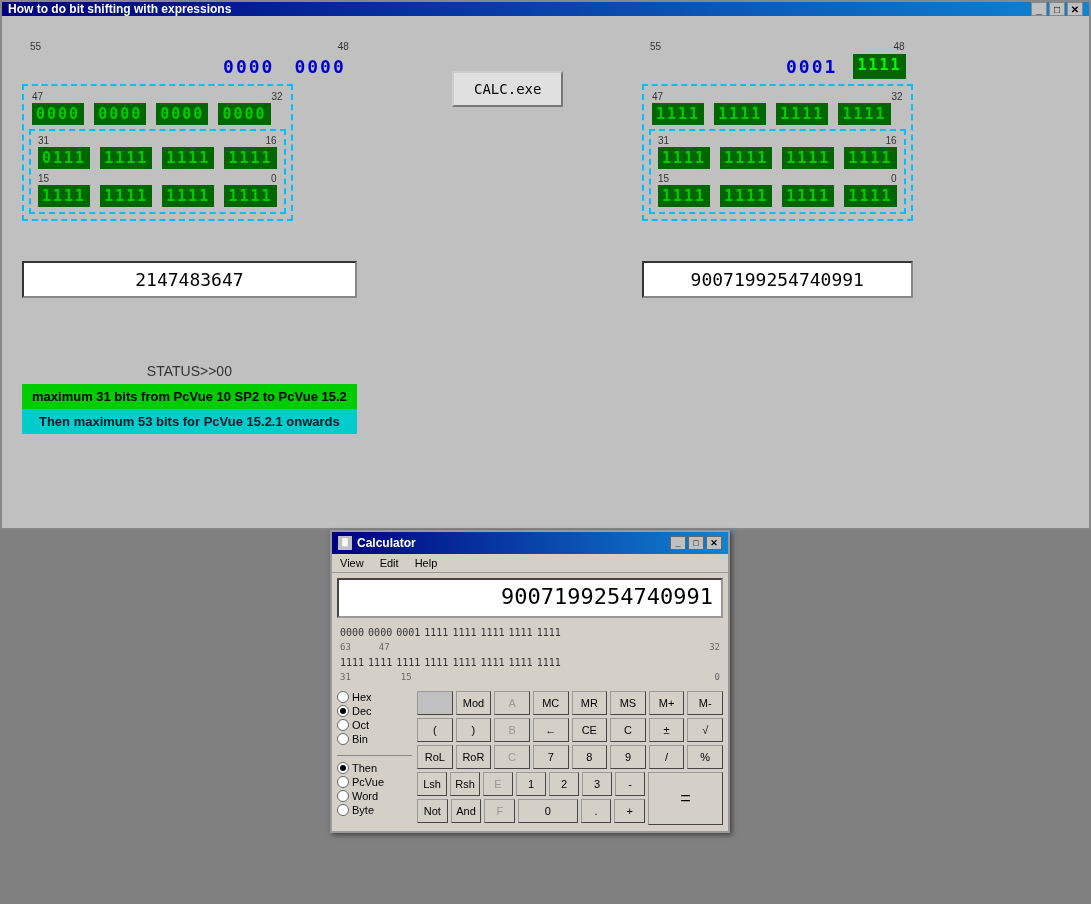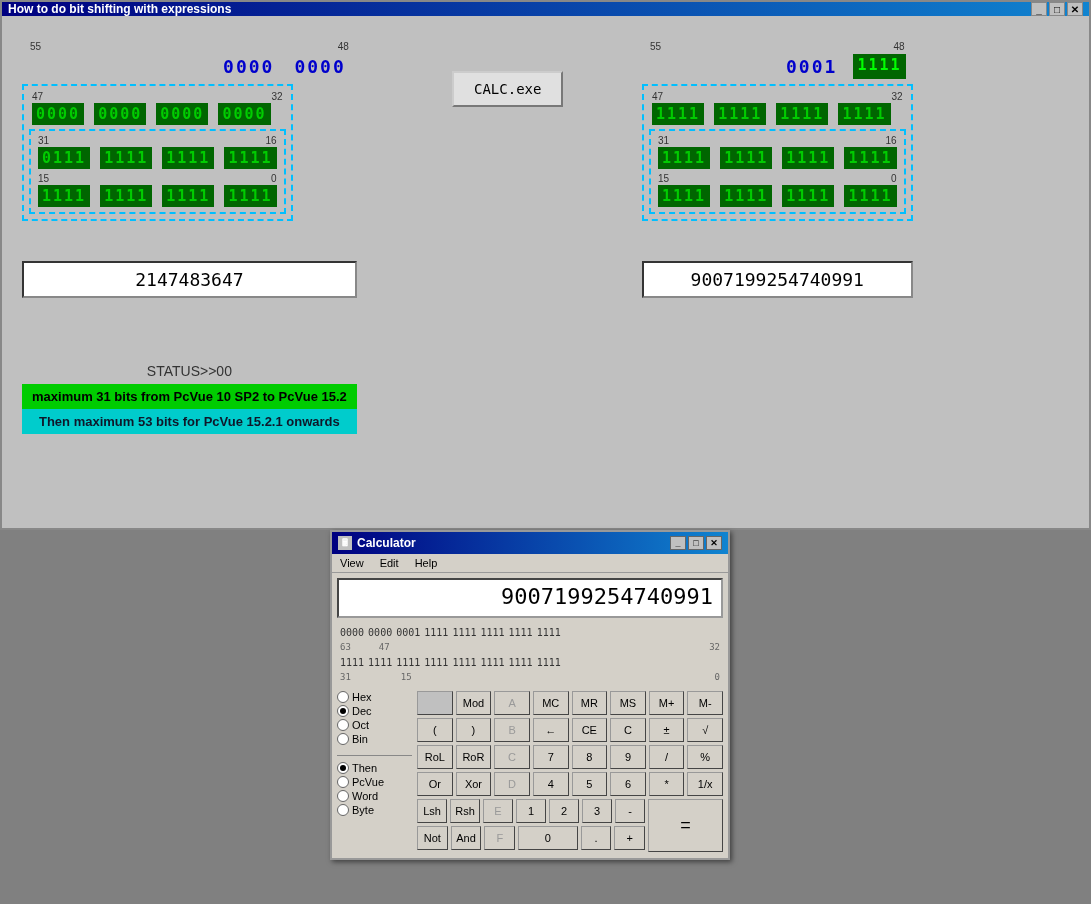--- a/index.html
+++ b/index.html
@@ -619,30 +619,20 @@
         <div class="cbtn">RoL</div>
         <div class="cbtn">RoR</div>
         <div class="cbtn disabled" style="color:#999;">C</div>
         <div class="cbtn">7</div>
         <div class="cbtn">8</div>
         <div class="cbtn">9</div>
         <div class="cbtn">/</div>
         <div class="cbtn">%</div>
       </div>
 
-      <div class="calc-row">
-        <div class="cbtn">Or</div>
-        <div class="cbtn">Xor</div>
-        <div class="cbtn disabled" style="color:#999;">D</div>
-        <div class="cbtn">4</div>
-        <div class="cbtn">5</div>
-        <div class="cbtn">6</div>
-        <div class="cbtn">*</div>
-        <div class="cbtn">1/x</div>
-      </div>
 
       <div class="equals-wrap">
         <div style="flex:1;">
           <div class="calc-row">
             <div class="cbtn">Lsh</div>
             <div class="cbtn">Rsh</div>
             <div class="cbtn disabled" style="color:#999;">E</div>
             <div class="cbtn">1</div>
             <div class="cbtn">2</div>
             <div class="cbtn">3</div>

